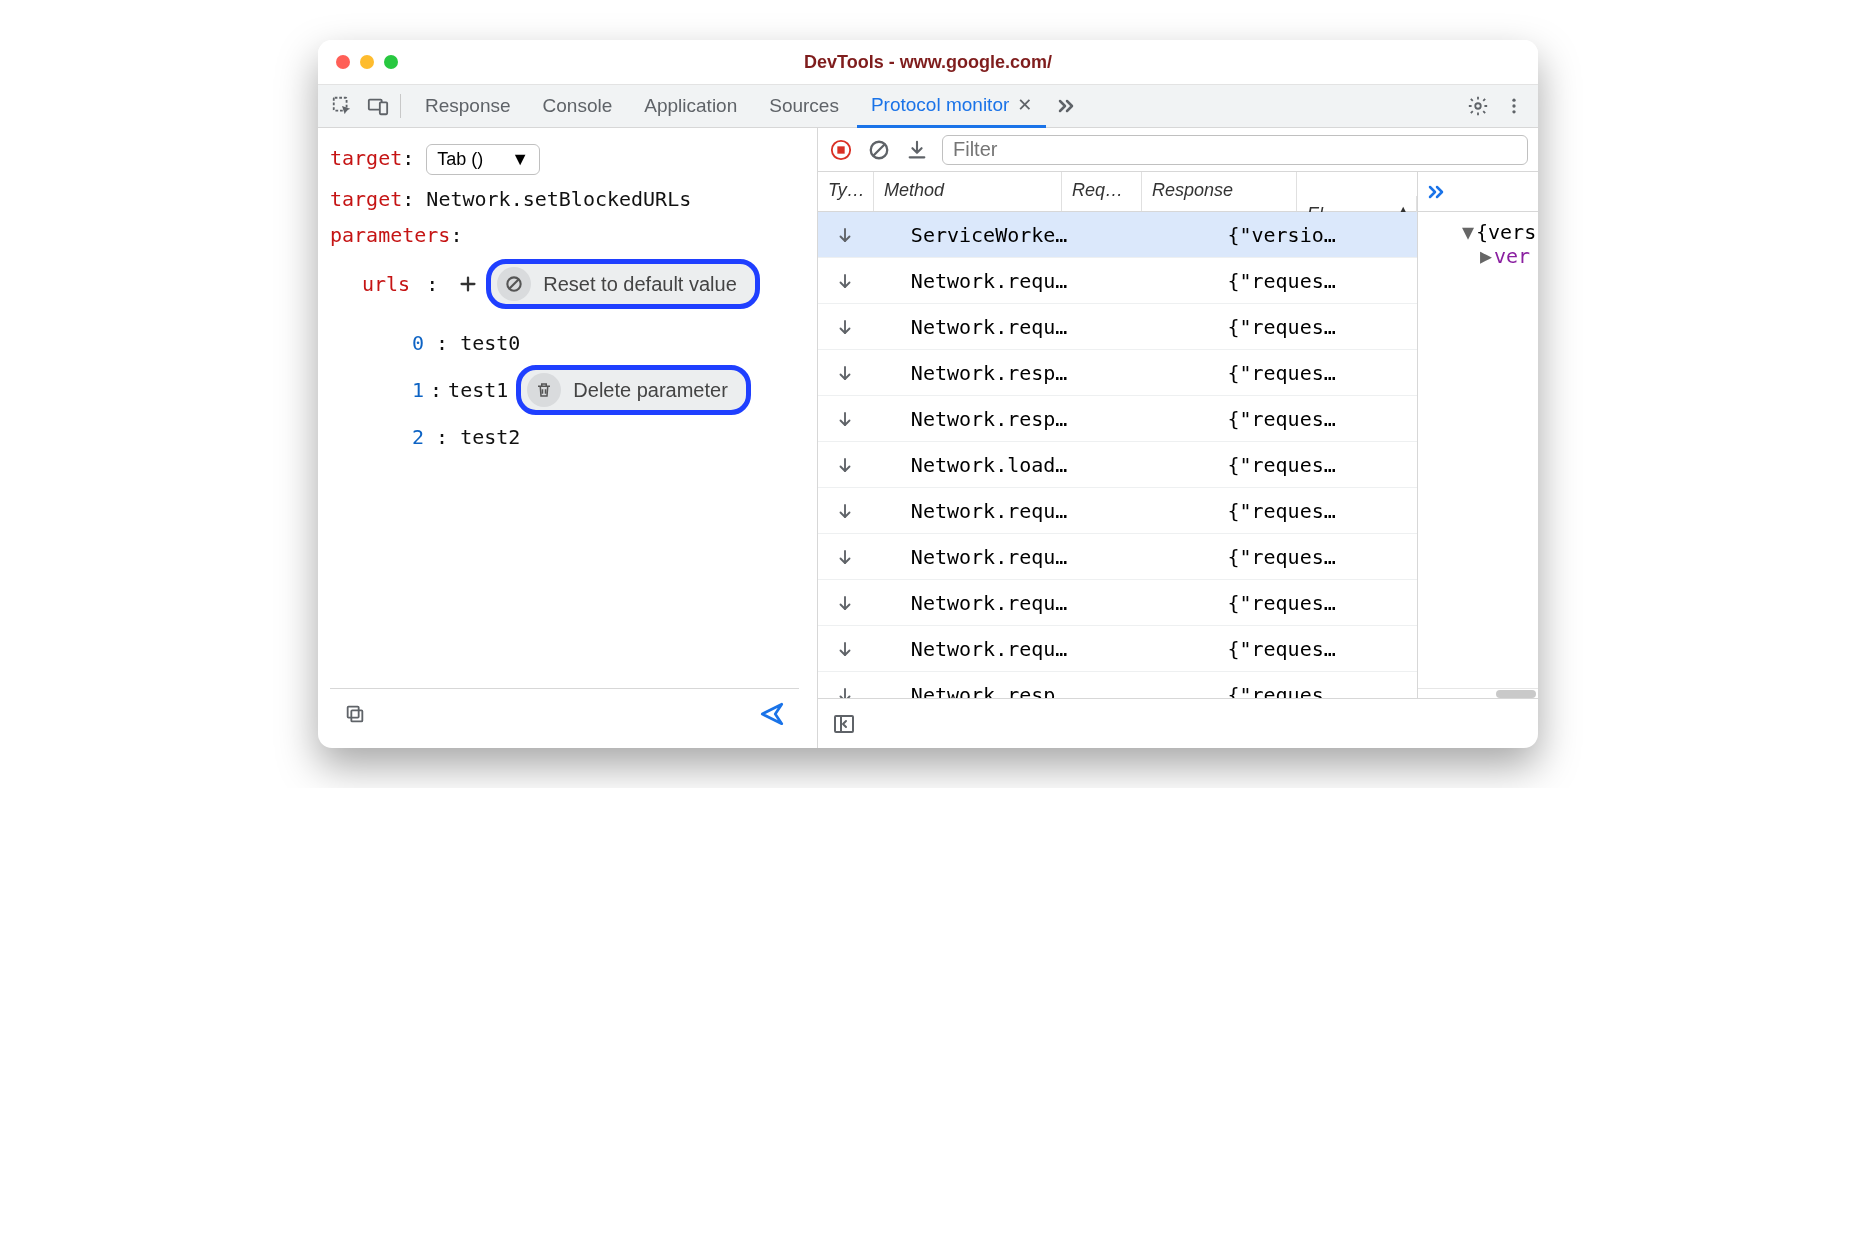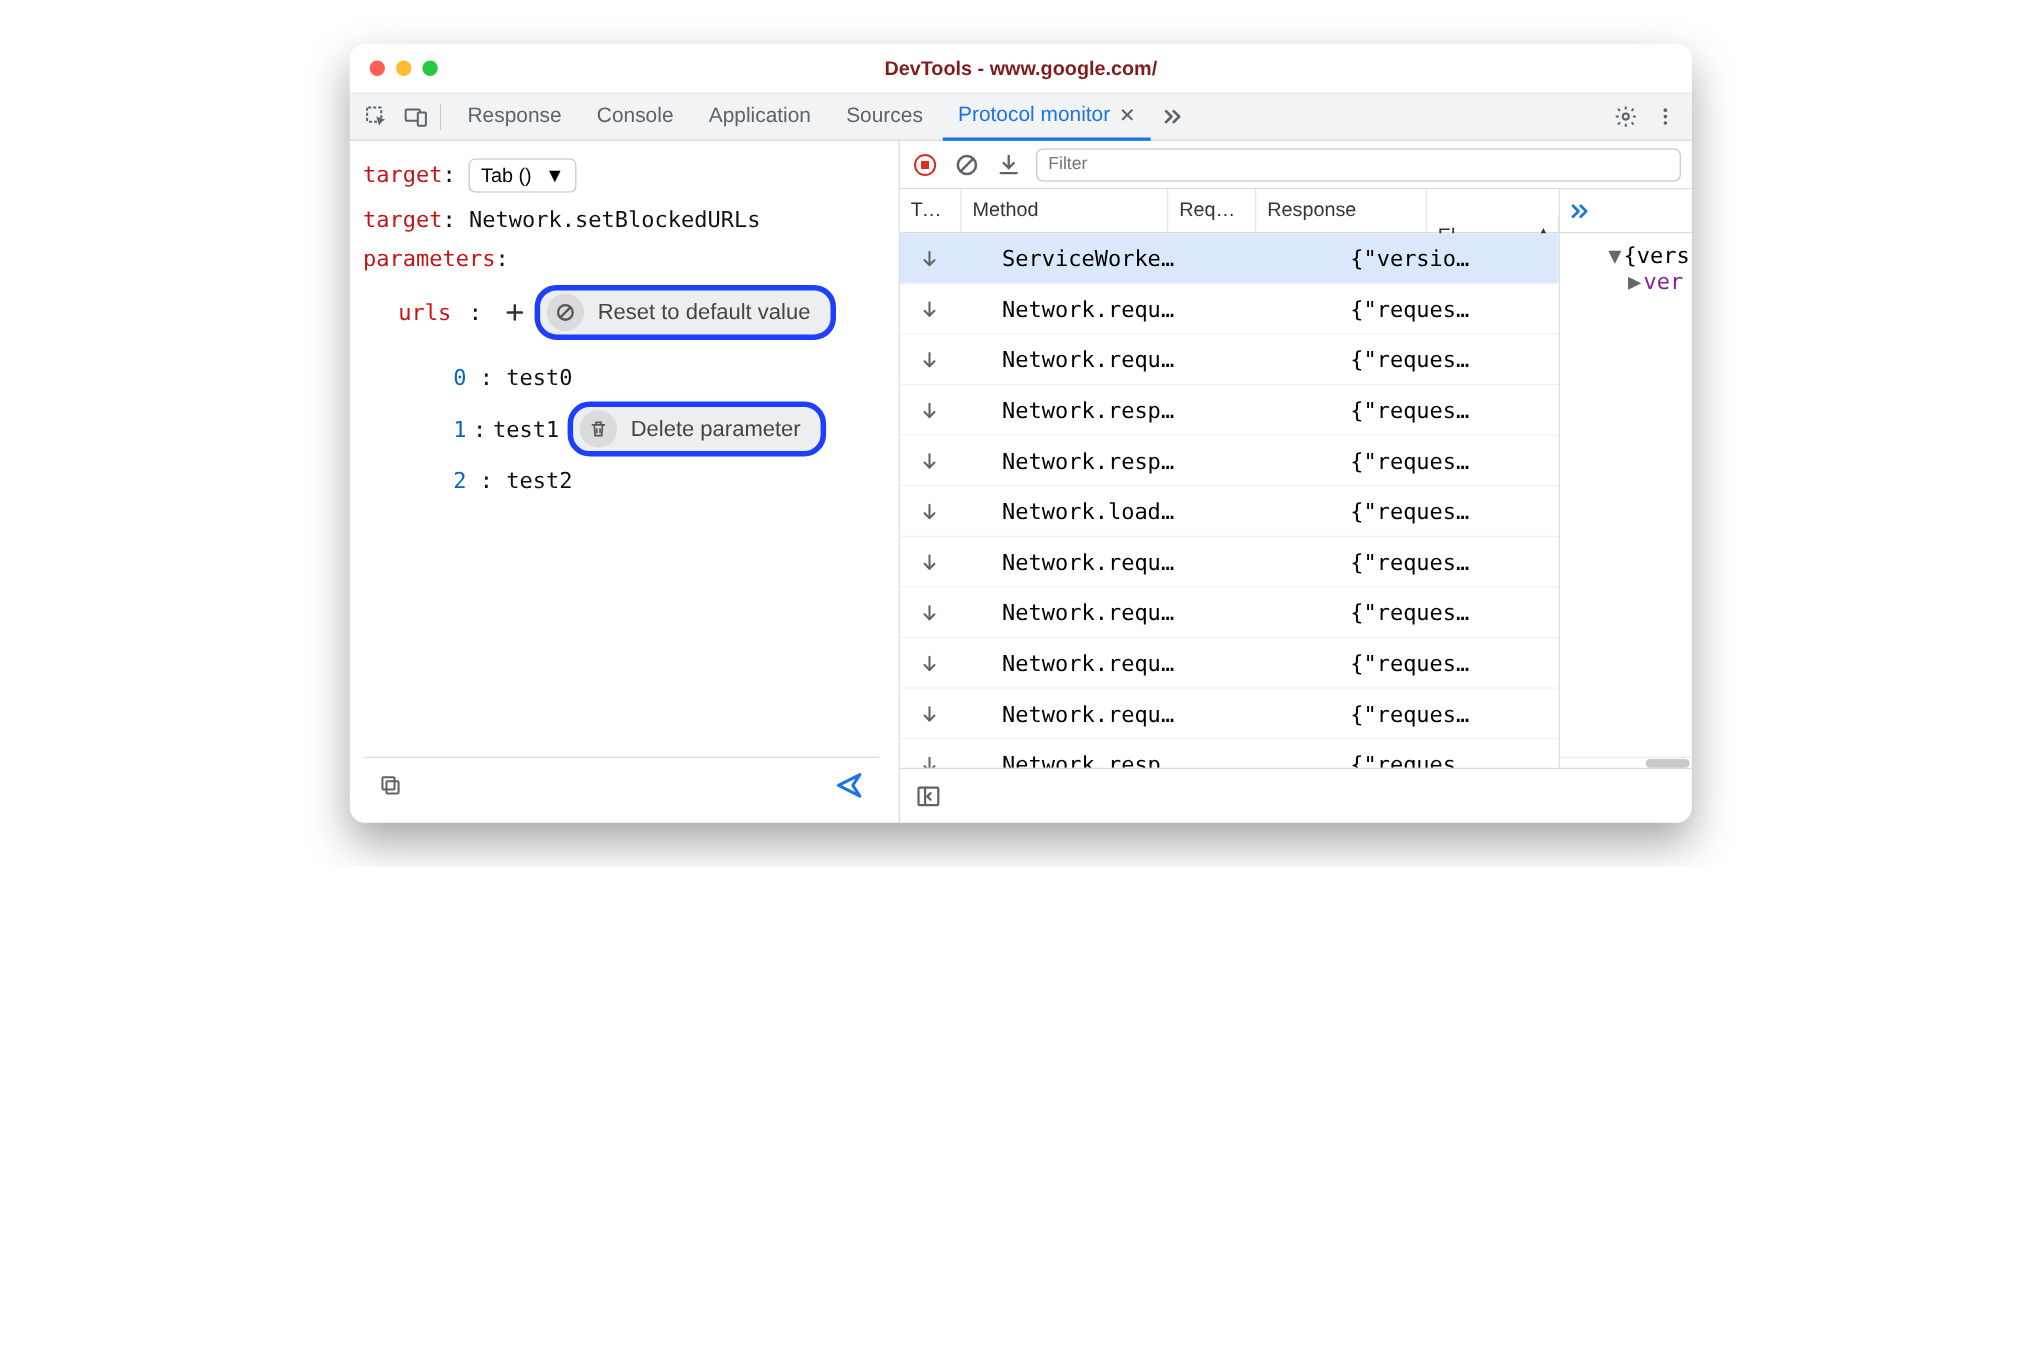--- a/index.html
+++ b/index.html
@@ -77,21 +77,21 @@
     border-right: 1px solid #d7d7d7;
     padding: 16px 18px 10px 12px;
     font-family: Menlo, Monaco, Consolas, monospace;
     font-size: 20px;
     display:flex; flex-direction:column;
   }
   .kv-line { margin-bottom: 12px; }
   .kv-key { color: #c51414; }
   .kv-val { color: #111; }
   .target-select {
-    display:inline-flex; align-items:center; gap:12px;
+    display:inline-flex; align-items:center; gap:28px;
     border:1px solid #c0c0c0; border-radius:6px;
     padding: 4px 10px; font-family: -apple-system, Arial; font-size:18px;
     background:#fff;
   }
   .urls-param { margin-left: 32px; }
   .plus-btn {
     width:28px;height:28px; display:inline-flex; align-items:center; justify-content:center;
     color:#444;
   }
   .callout {
@@ -123,27 +123,27 @@
   
   .right-pane { flex:1; display:flex; flex-direction:column; min-width:0; }
   .rp-toolbar {
     height:44px; border-bottom:1px solid #d7d7d7;
     display:flex; align-items:center; padding:0 10px; gap:12px;
   }
   .rp-toolbar .ico { width:26px;height:26px; display:inline-flex;align-items:center;justify-content:center; color:#5f6368; }
   .stop-ico { color:#d93025; }
   .filter-input {
     flex:1; height:30px; border:1px solid #c0c0c0; border-radius:6px;
-    padding:0 10px; font-size:16px; color:#333;
+    padding:0 10px; font-size:20px; color:#333;
   }
   .rp-body { flex:1; display:flex; min-height:0; }
   .table-wrap { flex: 1; min-width:0; display:flex; flex-direction:column; border-right:1px solid #d7d7d7; }
   .thead {
     display:flex; height:40px; border-bottom:1px solid #d7d7d7; flex-shrink:0;
-    font-size:18px; color:#333; background:#fff; position:relative;
+    font-size:18px; color:#333; background:#fff; position:relative;font-style:italic;
   }
   .th { padding:8px 8px 8px 10px; border-right:1px solid #e0e0e0; overflow:hidden; white-space:nowrap; text-overflow:ellipsis; }
   .col-type { width:56px; text-align:left;}
   .col-method { width:188px; }
   .col-req { width:80px; }
   .col-resp { width:155px; }
   .col-el { flex:1; position:relative;margin-top:24px; }
   .col-el .sort { font-size:14px; position:absolute; right:6px; top:6px; }
   .tbody { flex:1; overflow:hidden; font-family: Menlo, Monaco, Consolas, monospace; font-size:20px; }
   .trow {

